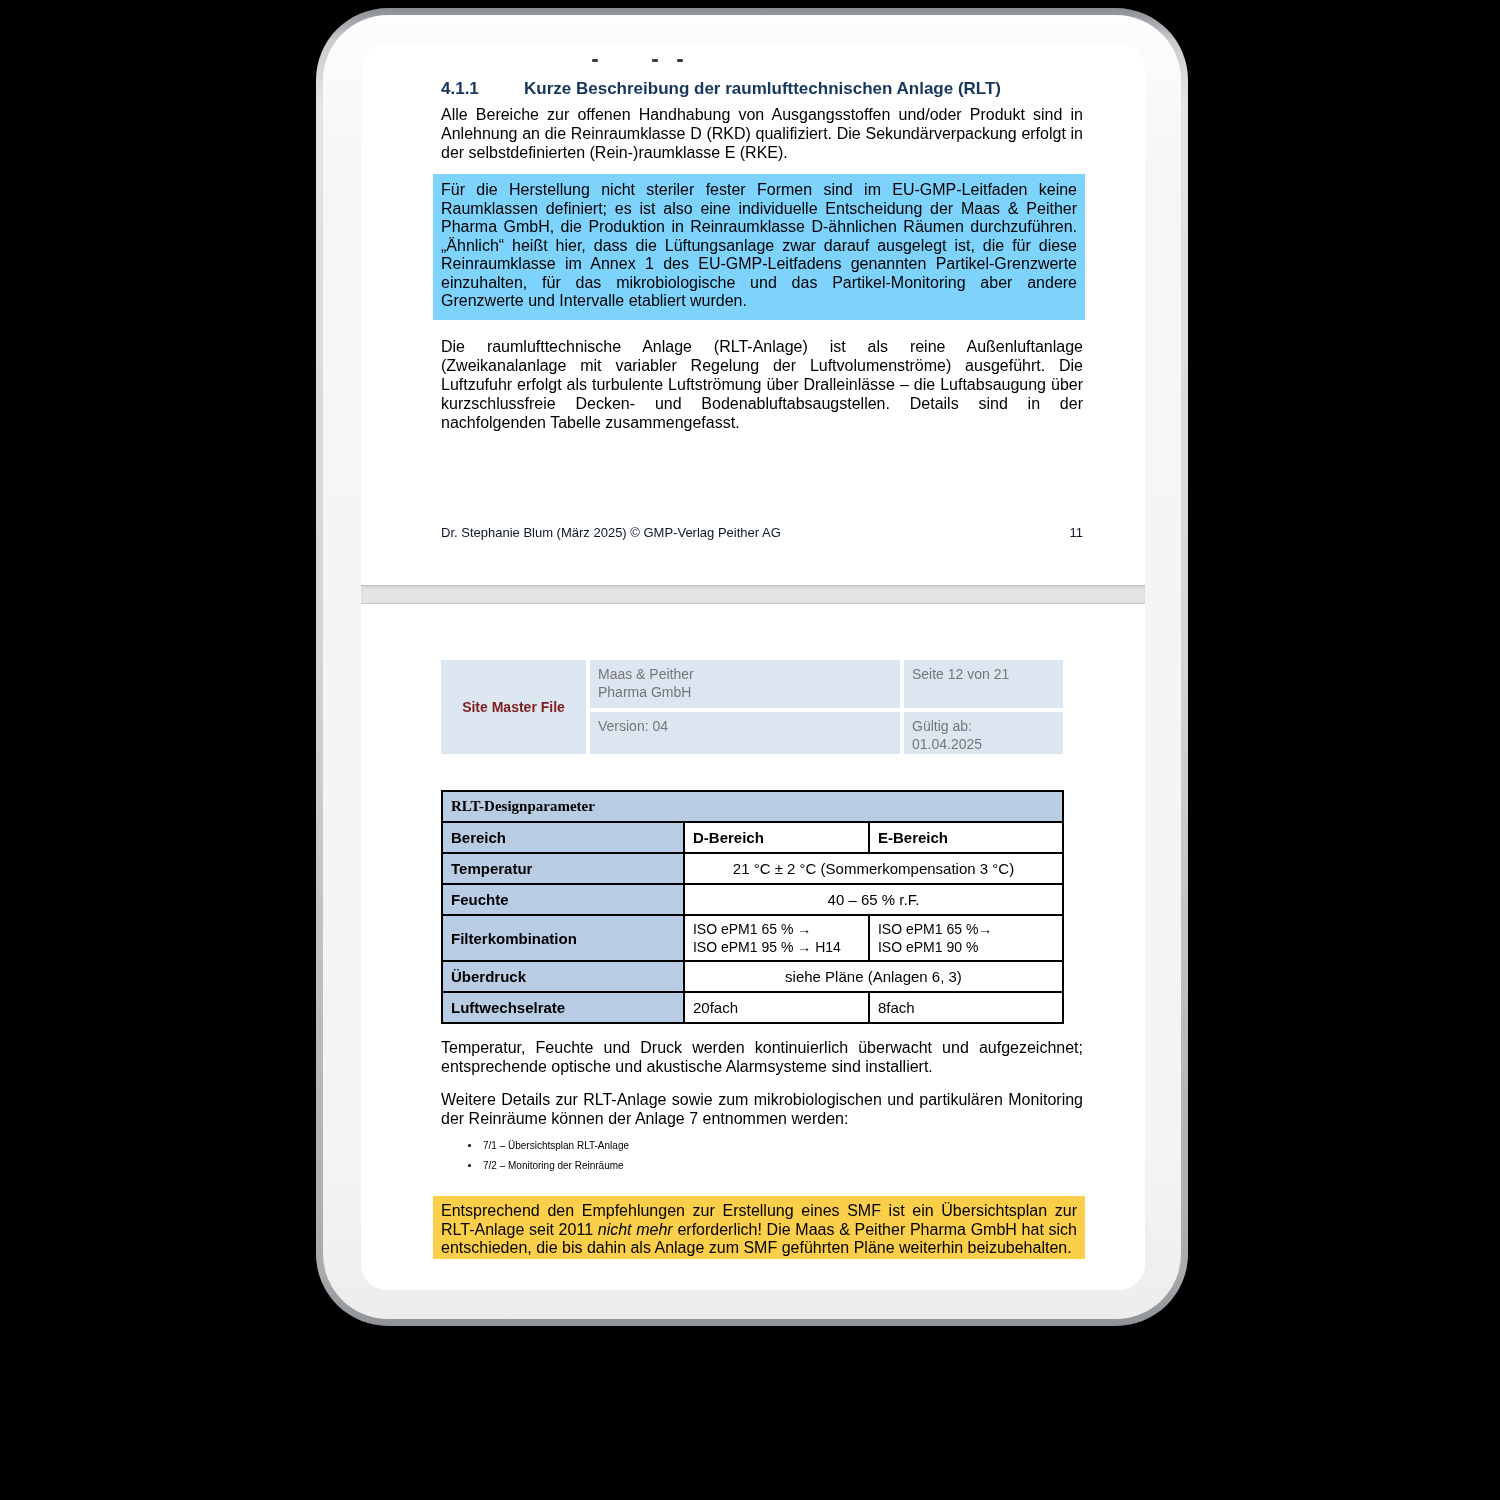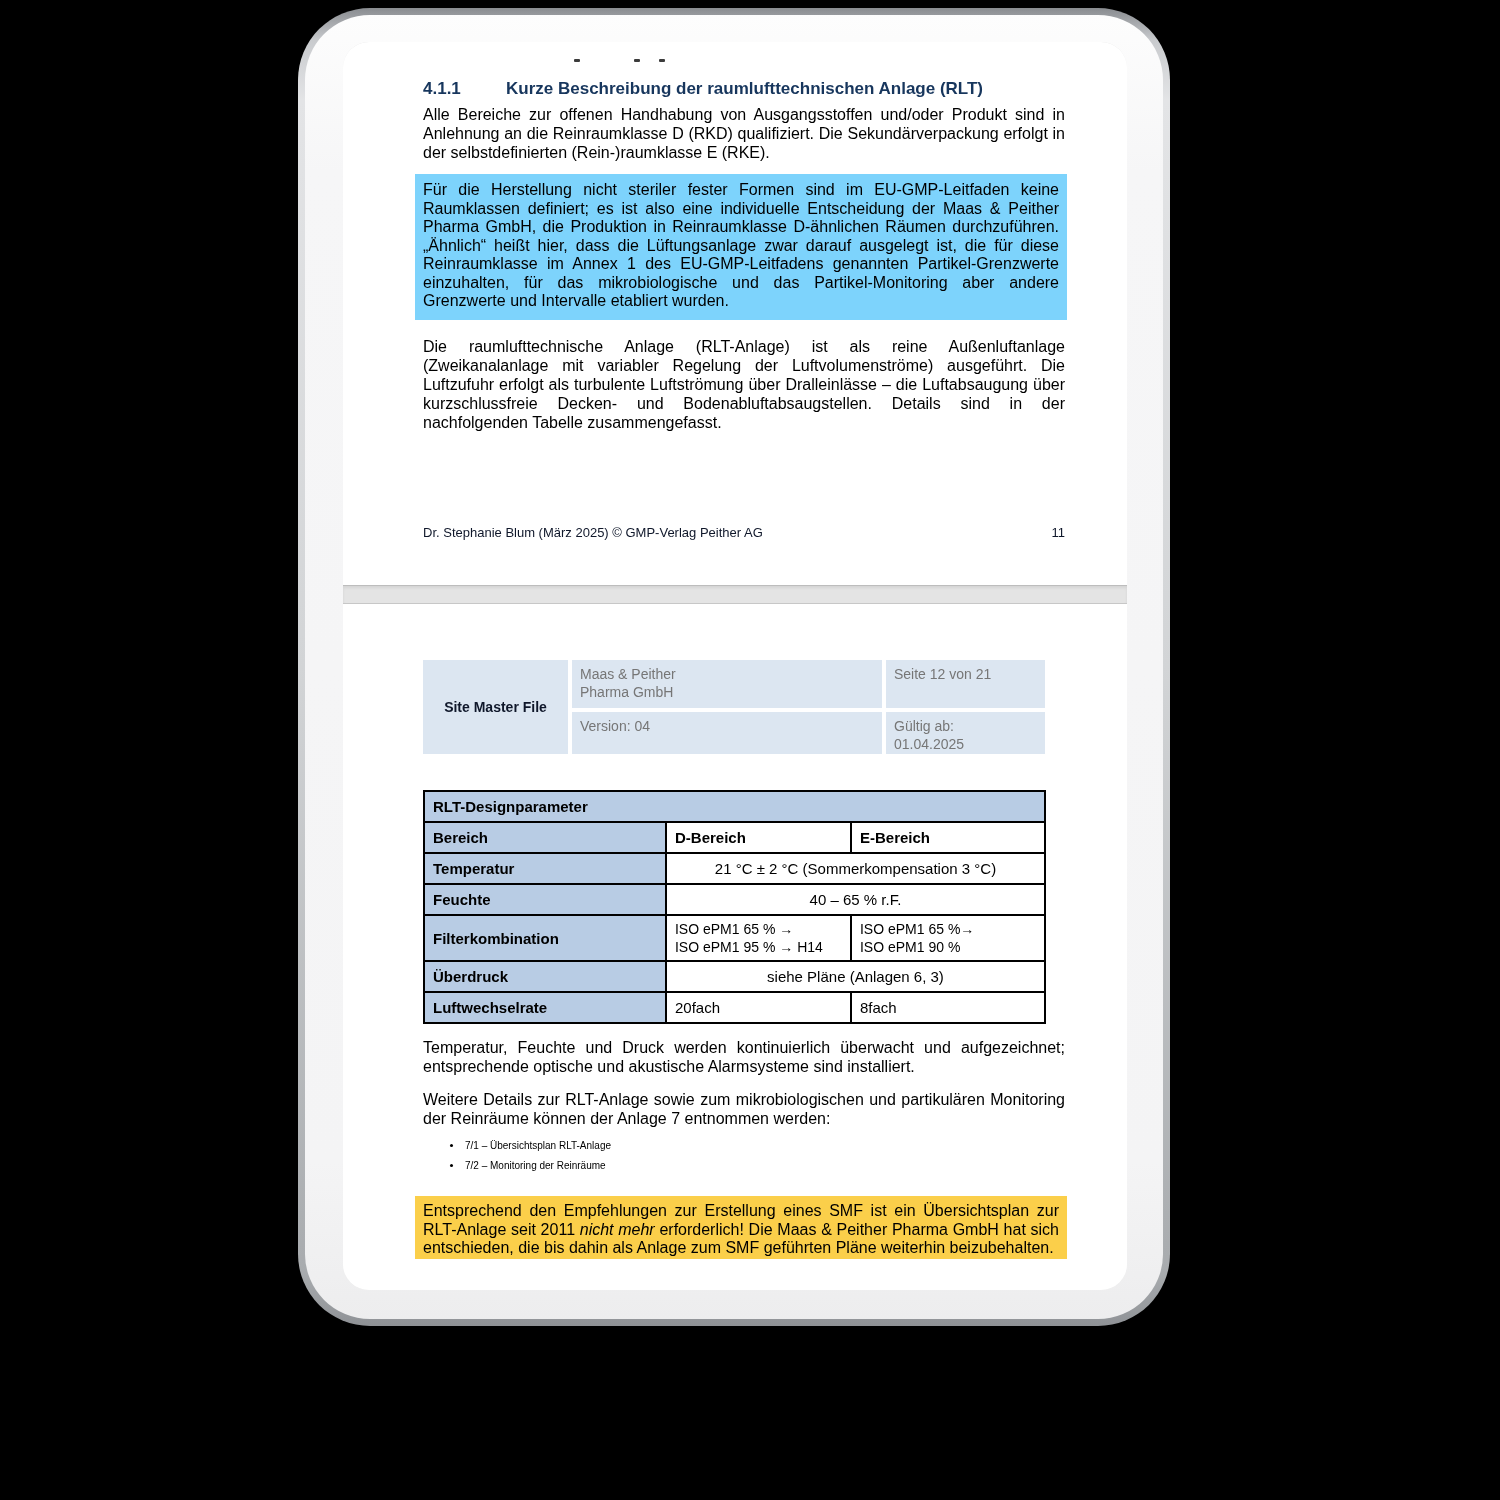--- a/index.html
+++ b/index.html
@@ -6,21 +6,21 @@
   html,body { width:1500px; height:1500px; }
   body {
     background:#000;
     font-family:"Liberation Sans","DejaVu Sans",sans-serif;
     position:relative;
     overflow:hidden;
   }
 
   
   .device {
-    position:absolute; left:298px; top:8px; width:872px; height:1318px;
+    position:absolute; left:316px; top:8px; width:872px; height:1318px;
     border-radius:72px;
     background:linear-gradient(180deg,#898c90 0%,#c9cbce 2.5%,#e3e4e6 7%,#d2d4d6 50%,#a8abae 96%,#8f9296 100%);
     box-shadow:0 10px 60px rgba(0,0,0,.65);
   }
   .bezel {
     position:absolute; inset:7px; border-radius:65px;
     background:linear-gradient(180deg,#fdfdfd 0%,#f6f6f7 12%,#f4f4f5 88%,#ededee 100%);
   }
   .screen {
     position:absolute; left:38px; right:36px; top:27px; bottom:29px;
@@ -72,33 +72,33 @@
     grid-template-columns:145px 310px 159px;
     grid-template-rows:48px 42px;
     gap:4px;
     font-size:14px; color:#767676; line-height:18px;
   }
   .meta-cell { background:#dce6f1; padding:5px 8px; }
   .meta-cell.pre { white-space:pre-line; }
   .meta-title {
     grid-row:1 / span 2;
     display:flex; align-items:center; justify-content:center;
-    font-weight:bold; color:#0f172a;
+    font-weight:bold; color:#7f1d1d;
   }
 
   
   .rlt-table {
     margin-top:36px; width:623px;
     border-collapse:collapse; table-layout:fixed;
     font-size:15px; color:#000;
   }
   .rlt-table td { border:2px solid #000; padding:6px 8px; vertical-align:middle; }
   .rlt-table .lbl { background:#b8cce4; font-weight:bold; width:244px; }
   .rlt-table .colh { font-weight:bold; }
-  .rlt-table .title-cell { background:#b8cce4; font-weight:bold; }
+  .rlt-table .title-cell { background:#b8cce4; font-weight:bold;font-family:Liberation Serif, serif; }
   .rlt-table .ctr { text-align:center; }
   .rlt-table .two-line { font-size:14px; line-height:18px; padding-top:4px; padding-bottom:4px; }
   .col-d { width:185px; }
   .col-e { width:194px; }
 
   .after-table { margin-top:14px; }
   .mt14 { margin-top:14px; }
 
   .bullet-list { margin-top:8px; padding-left:40px; font-size:10px; line-height:20px; }
   .bullet-list li { padding-left:2px; }

